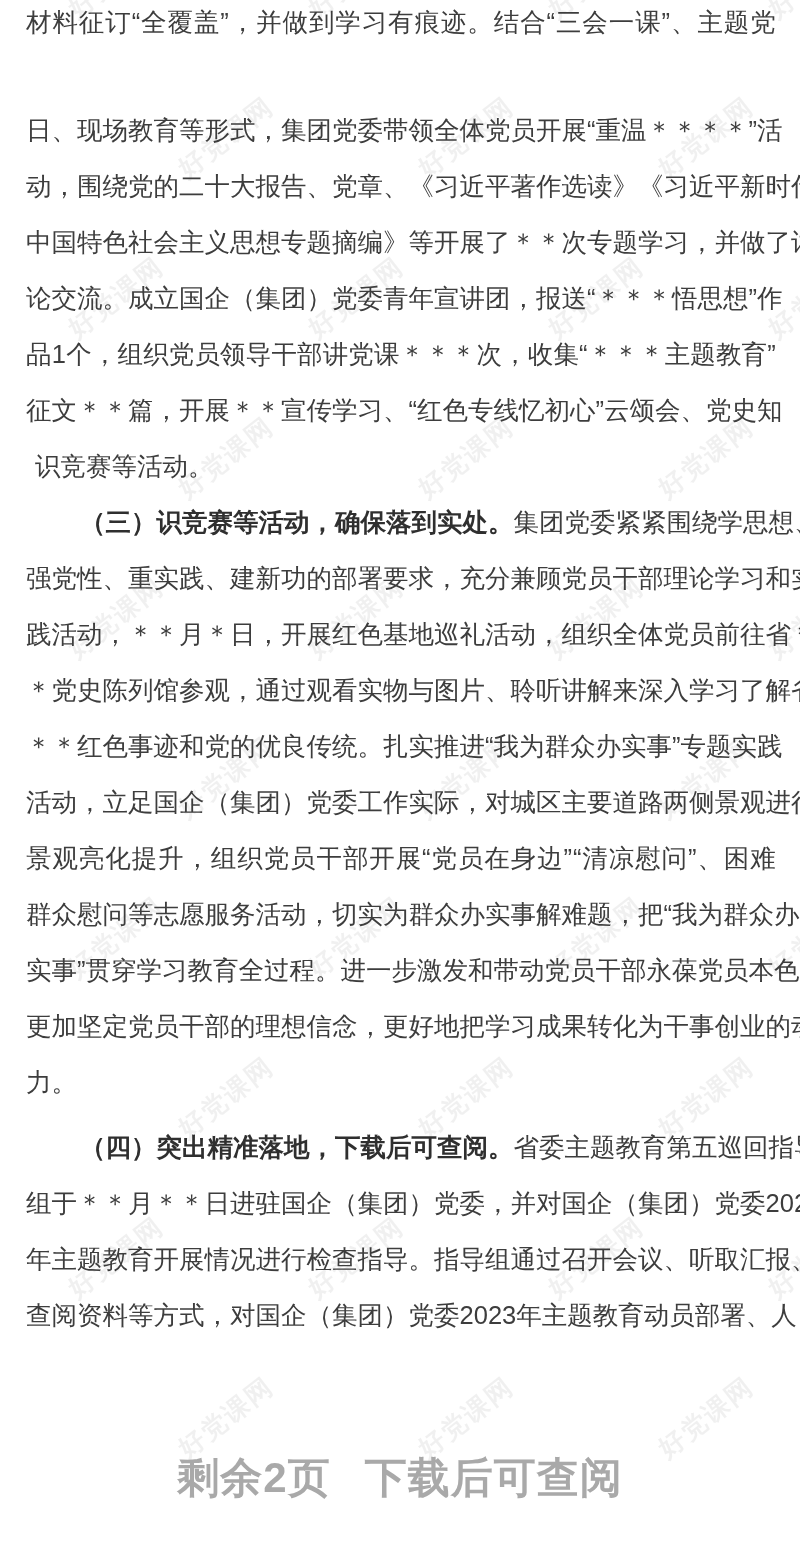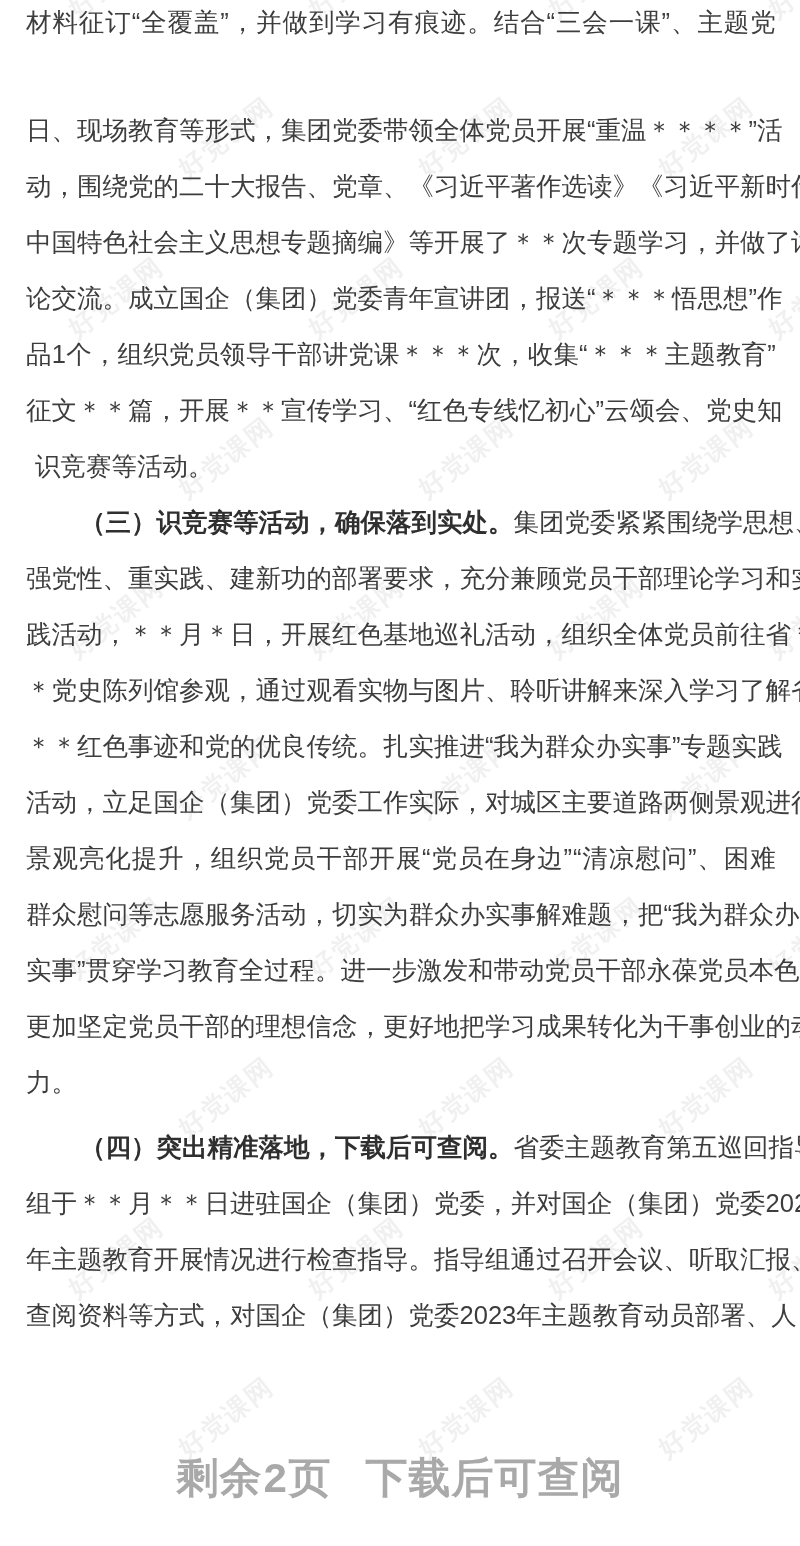--- a/index.html
+++ b/index.html
@@ -93,21 +93,21 @@
     justify-content: center;
     gap: 34px;
     color: #a9a9a9;
     font-weight: 700;
     font-size: 42px;
     letter-spacing: 1px;
     font-family: "Liberation Serif", "DejaVu Serif", serif;
     white-space: nowrap;
   }
   #paywall-banner .num {
-    font-family: Liberation Mono, monospace;
+    font-family: Liberation Sans, sans-serif;
   }
 </style>
 </head>
 <body>
 
 <div id="doc-page">
 
   <div id="watermark-layer">
       <div class="wm" style="left: 60px; top: -40px;">好党课网</div>
       <div class="wm" style="left: 300px; top: -40px;">好党课网</div>

